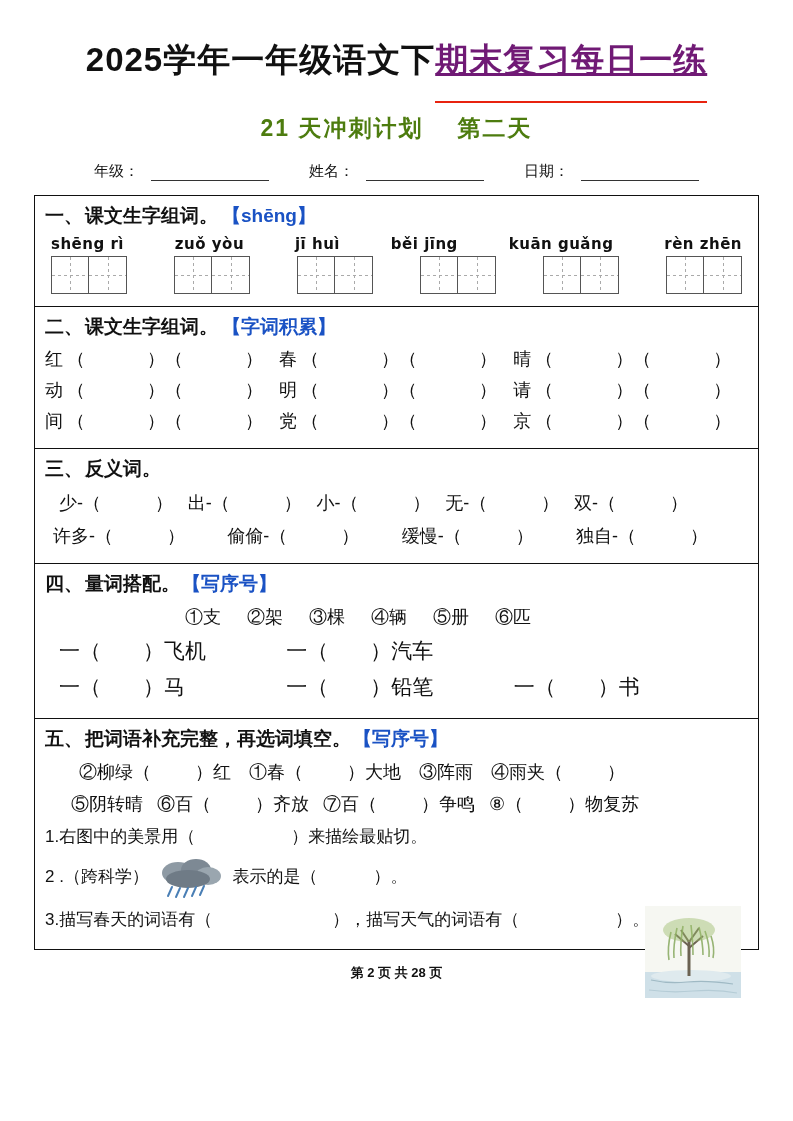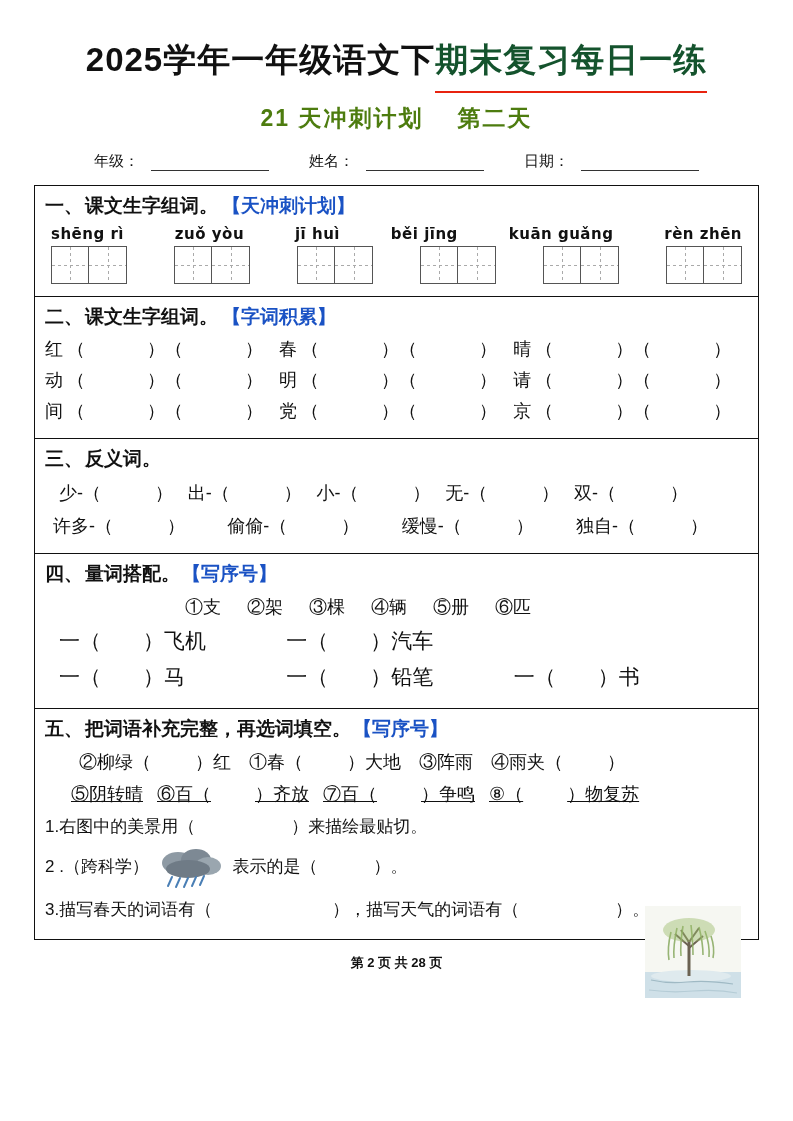--- a/index.html
+++ b/index.html
@@ -29,23 +29,24 @@
     justify-content: center;
     align-items: baseline;
     font-weight: bold;
     font-size: 33px;
     letter-spacing: 1px;
     margin-top: 8px;
     white-space: nowrap;
   }
   .title-black { color: #111; }
   .title-red {
-    color: #14532d;
+    color: #701a75;
     position: relative;
-    padding-bottom: 8px;
+    padding-bottom: 18px;
+    text-decoration: underline;
   }
   .title-red::after {
     content: "";
     position: absolute;
     left: 0; right: 0; bottom: -2px;
     height: 2px;
     background: #e8230f;
   }
   .subtitle-row {
     display: flex;
@@ -230,21 +231,21 @@
 
   
   .ci-row {
     display: flex;
     font-size: 18px;
     margin: 8px 0;
     padding-left: 34px;
     gap: 18px;
     white-space: nowrap;
   }
-  .ci-row.second { gap: 14px; padding-left: 26px; text-decoration: underline; }
+  .ci-row.second { gap: 14px; padding-left: 26px; }
   .ci-paren {
     display: inline-block;
     min-width: 44px;
     text-align: center;
   }
   .q-row {
     font-size: 17px;
     margin: 9px 0;
     white-space: nowrap;
   }
@@ -317,21 +318,21 @@
       <span class="info-line"></span>
     </div>
   </div>
 
   <div class="frame">
 
     <div class="sec">
       <div class="sec-head">
         <span>一、</span>
           <span class="hl">课文生字组词。</span>
-          <span class="hl blue">【天冲刺计划】</span>
+          <span class="hl blue">【shēng】</span>
       </div>
       <div class="pinyin-row">
         <span class="pinyin-cell">shēng rì</span>
         <span class="pinyin-cell">zuǒ yòu</span>
         <span class="pinyin-cell">jī huì</span>
         <span class="pinyin-cell">běi jīng</span>
         <span class="pinyin-cell">kuān guǎng</span>
         <span class="pinyin-cell">rèn zhēn</span>
       </div>
       <div class="boxes-row">

